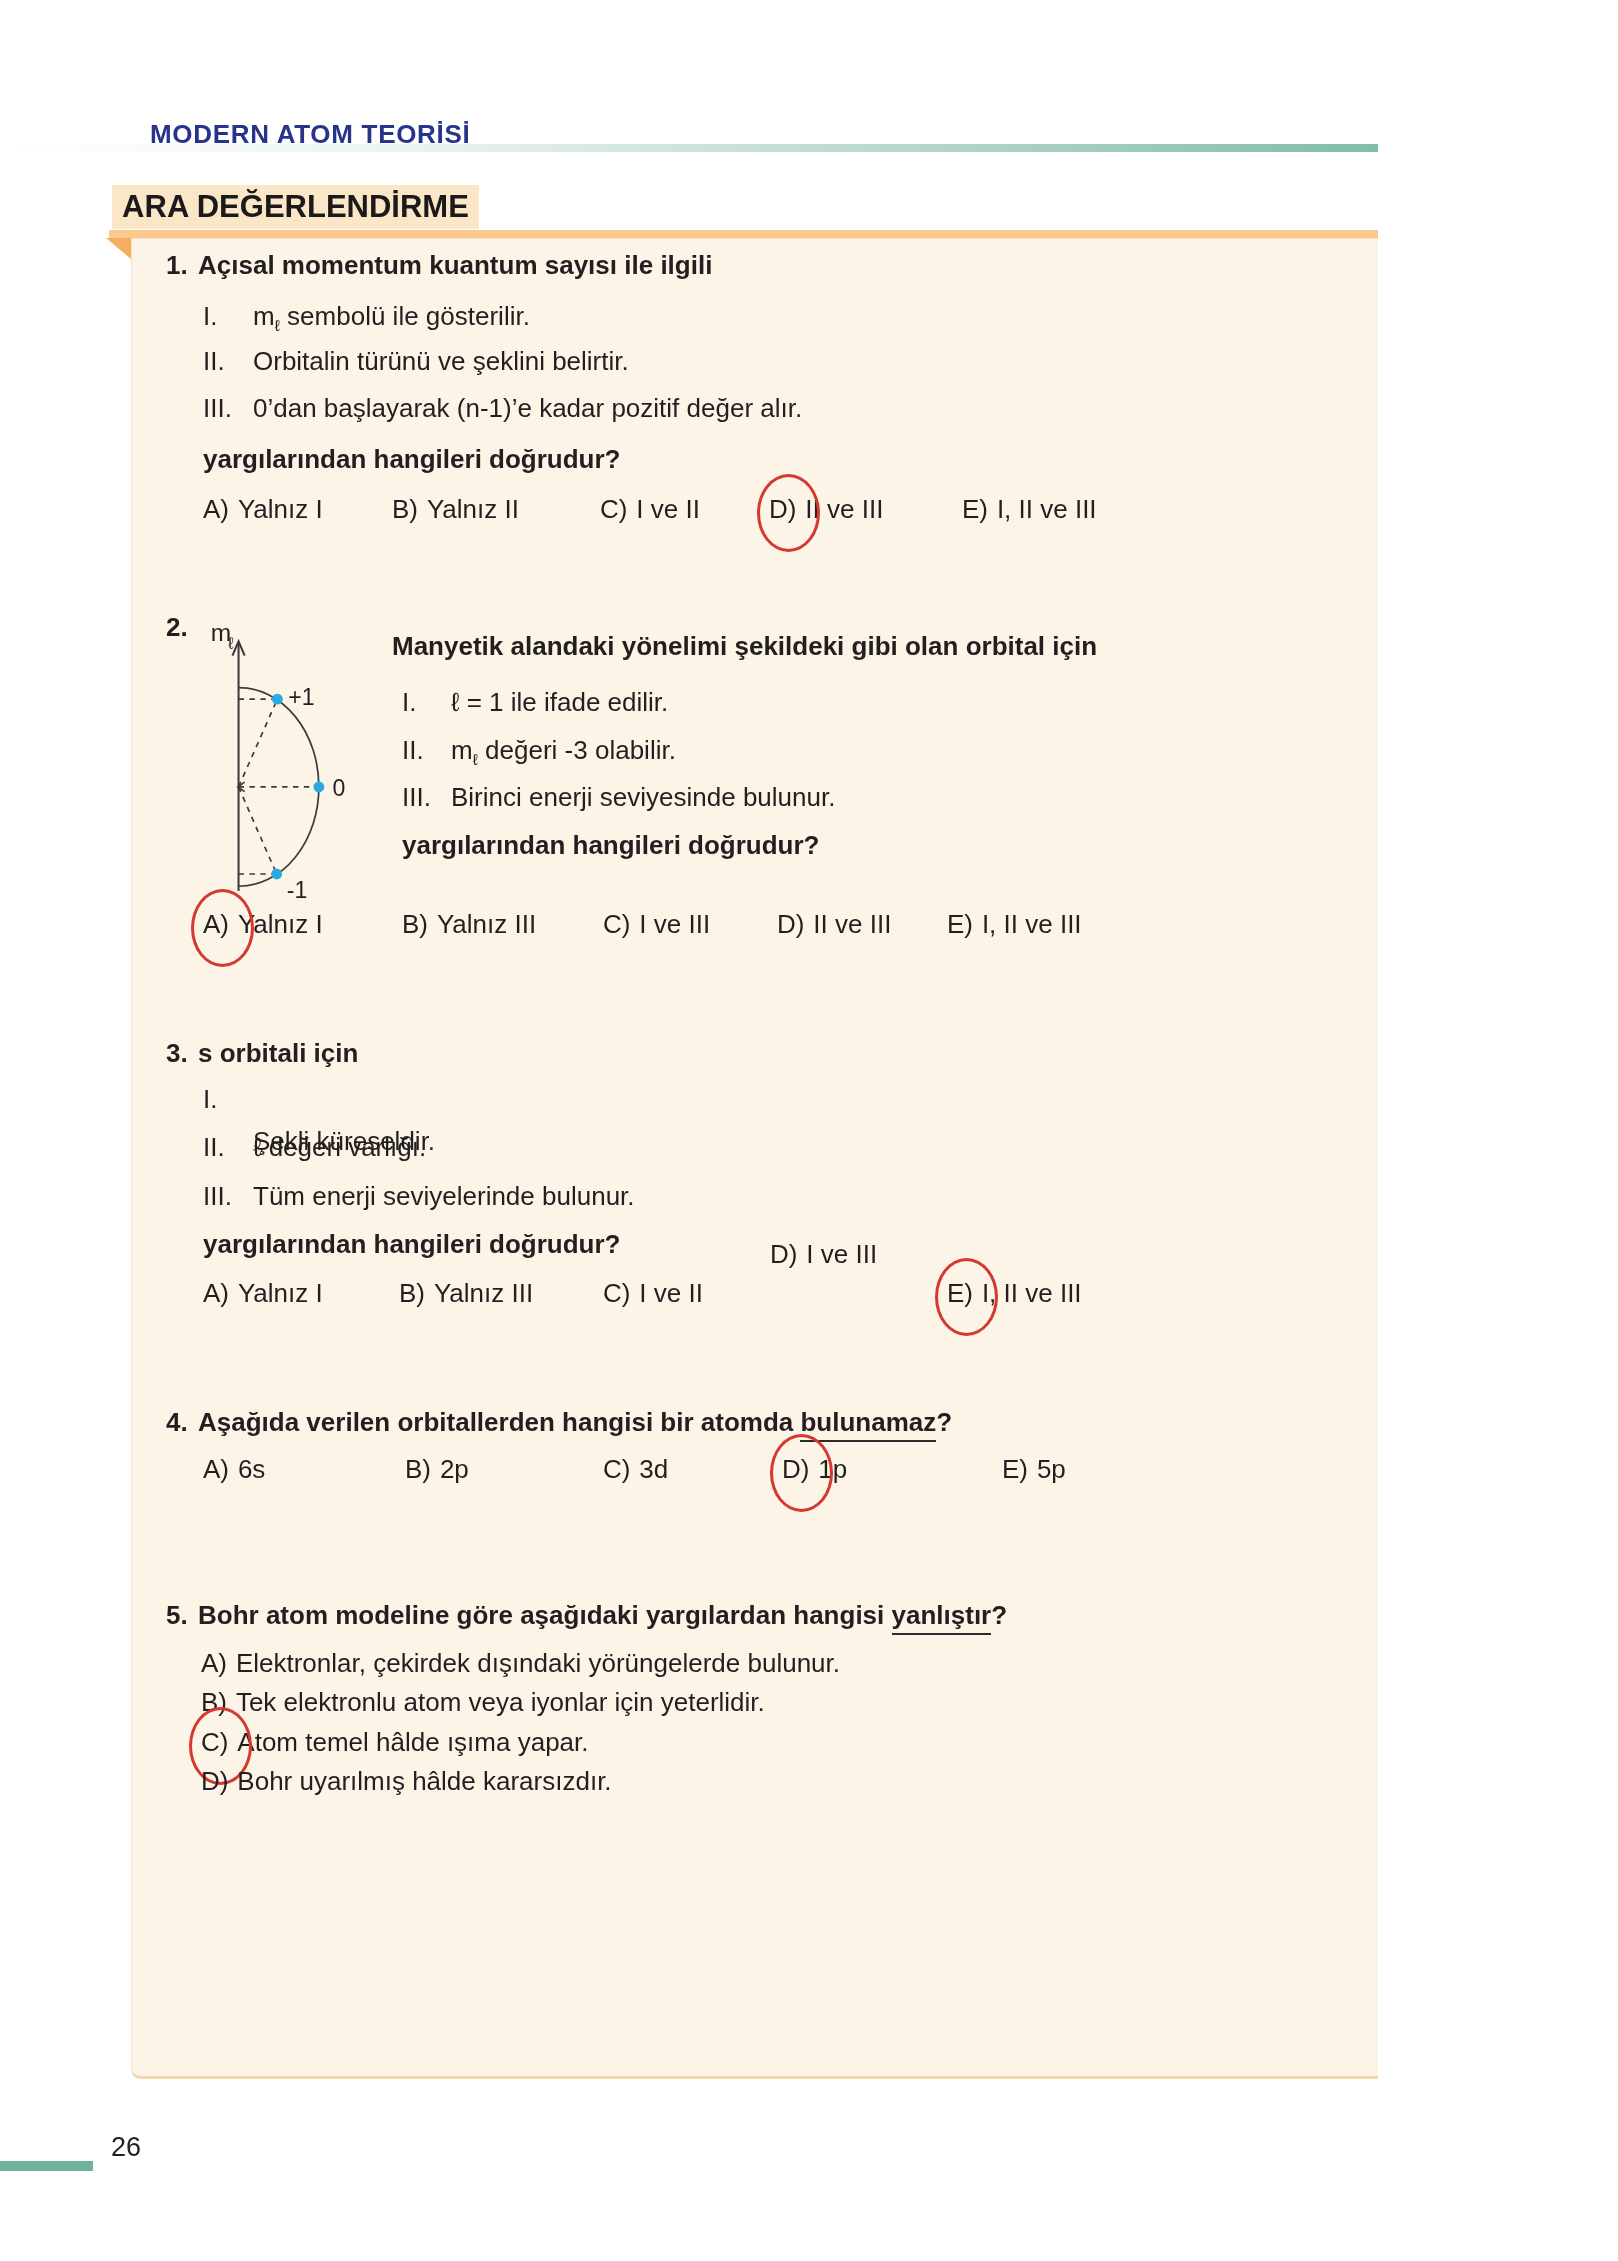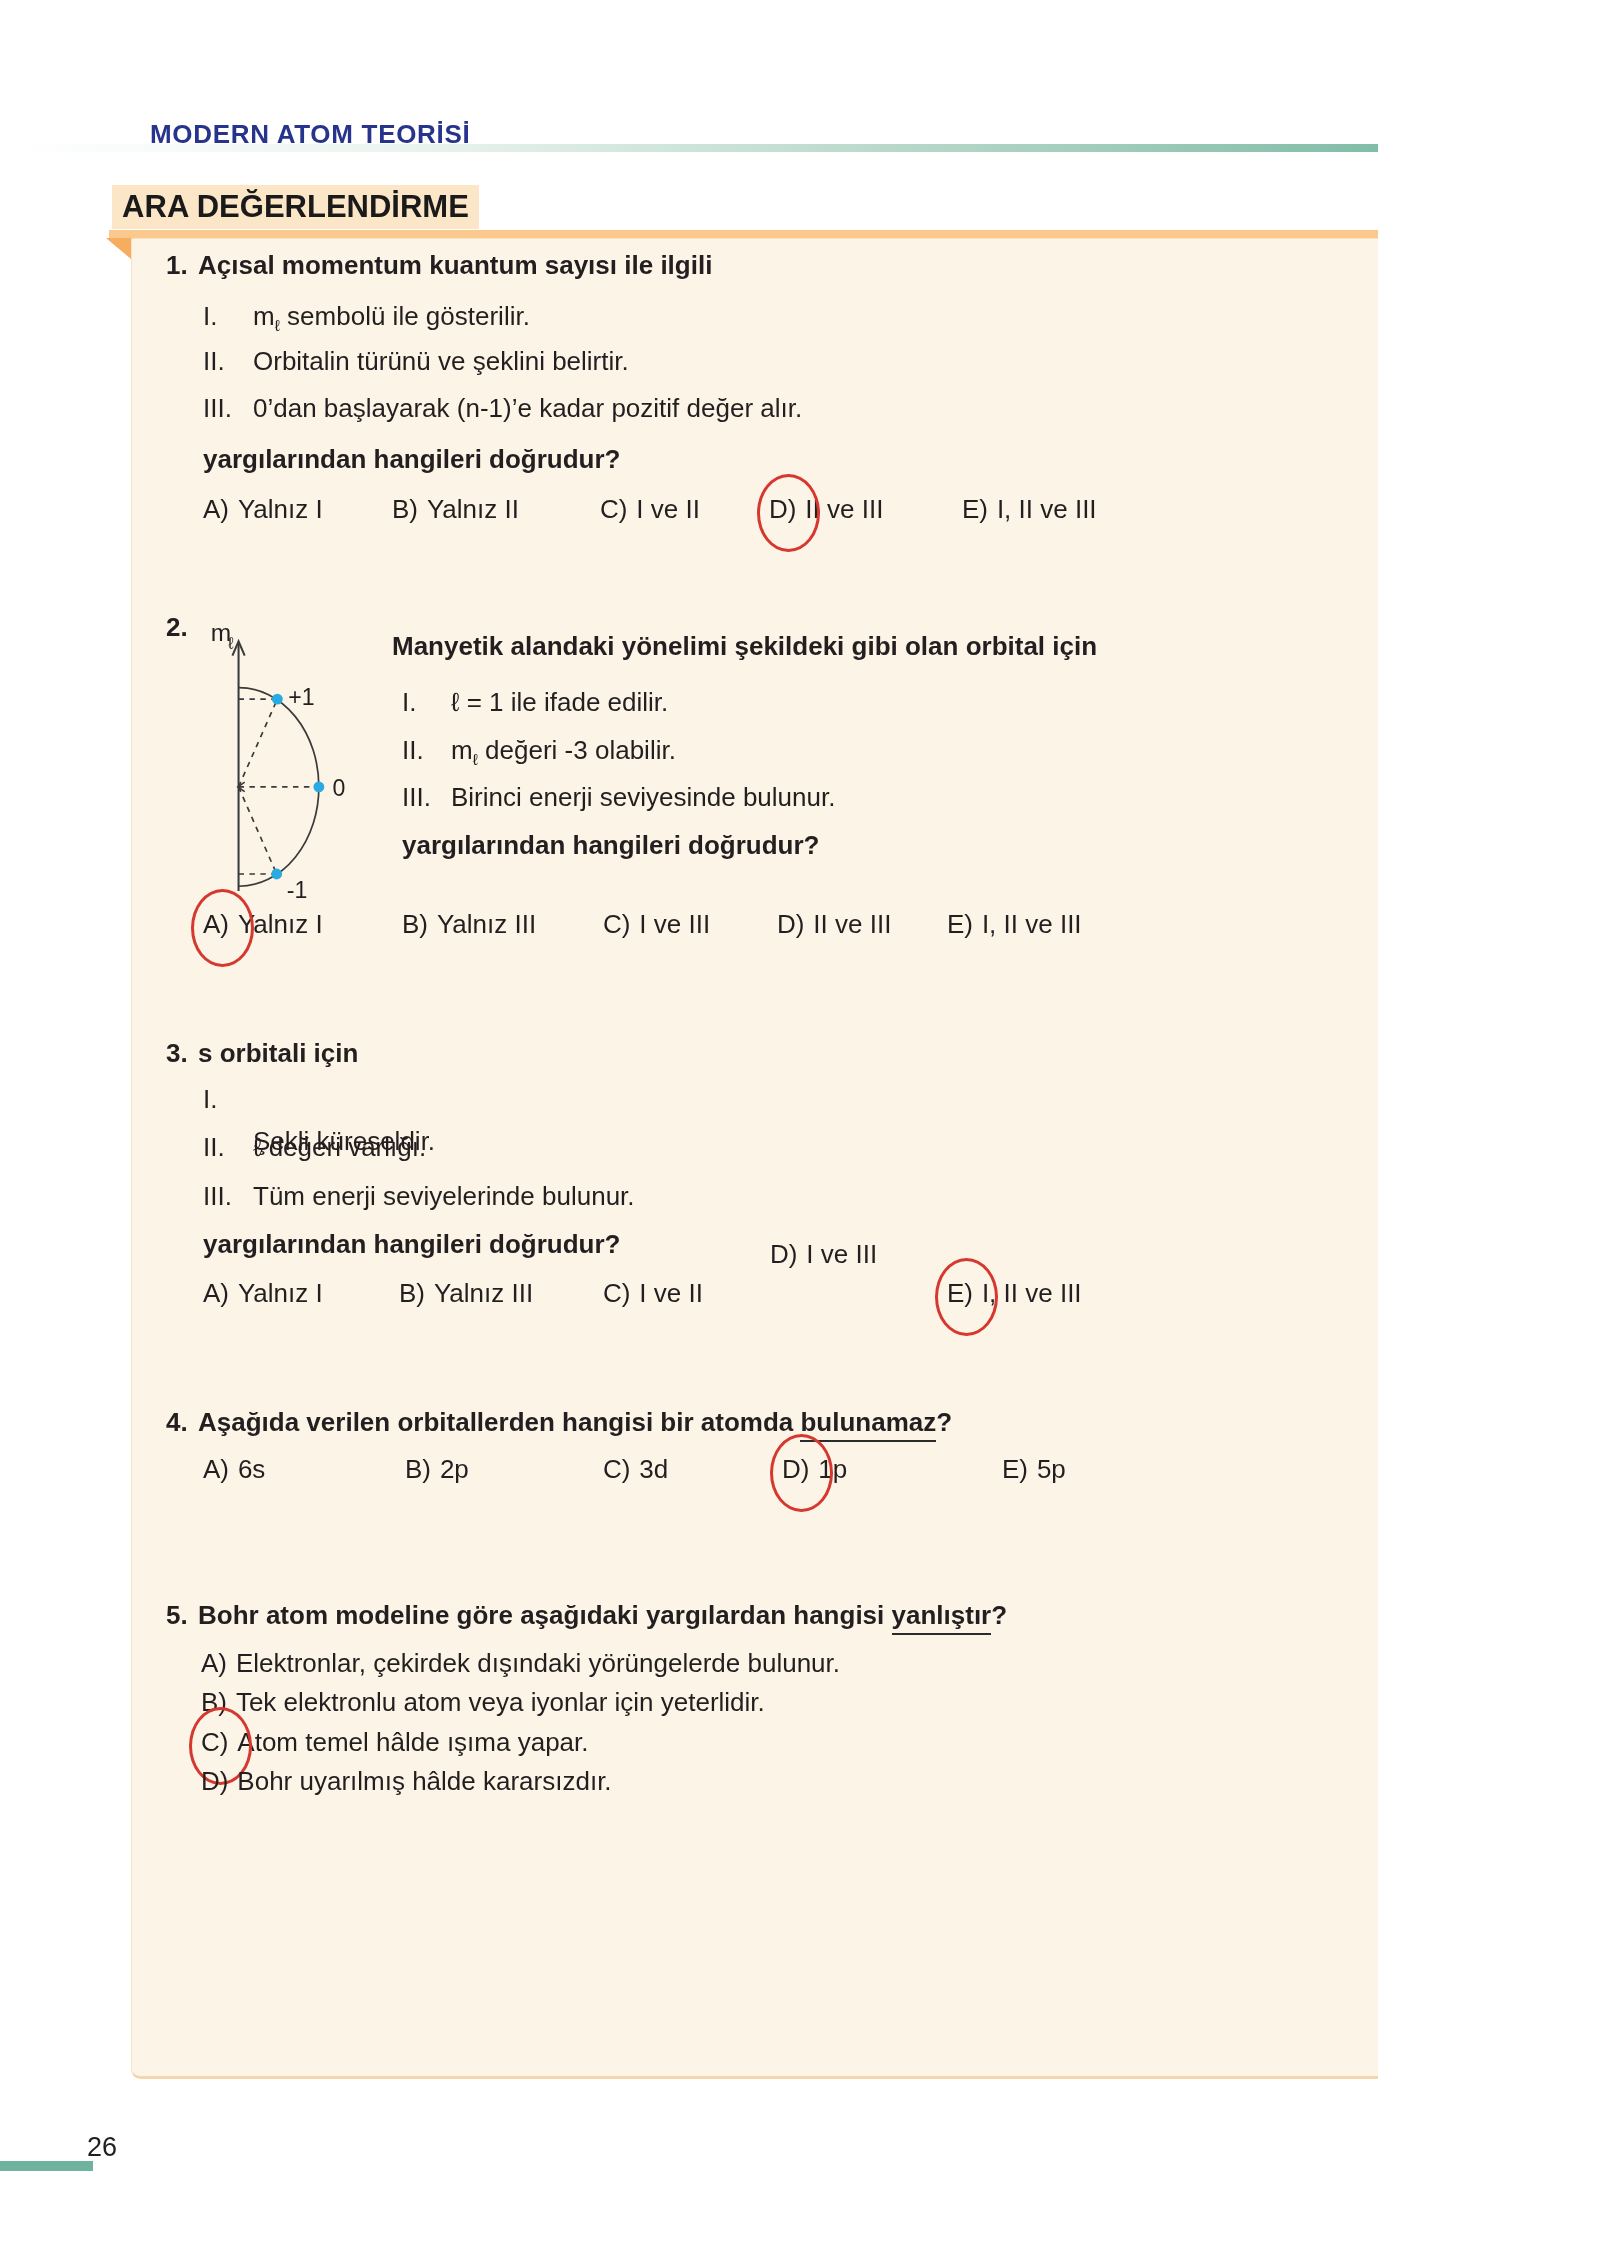--- a/index.html
+++ b/index.html
@@ -124,17 +124,17 @@
   <div class="line" style="left:782px;top:1455px;"><span class="letter circled">D)</span><span>1p</span></div>
   <div class="line" style="left:954px;top:1455px;margin-left:48px;"><span class="letter">E)</span><span>5p</span></div>
 
   <div class="line bold" style="left:166px;top:1601px;">5.</div>
   <div class="line bold" style="left:198px;top:1601px;"><span>Bohr atom modeline göre aşağıdaki yargılardan hangisi </span><span class="ul">yanlıştır</span><span>?</span></div>
   <div class="line" style="left:201px;top:1649px;"><span class="letter">A)</span><span>Elektronlar, çekirdek dışındaki yörüngelerde bulunur.</span></div>
   <div class="line" style="left:201px;top:1688px;"><span class="letter">B)</span><span>Tek elektronlu atom veya iyonlar için yeterlidir.</span></div>
   <div class="line" style="left:201px;top:1728px;"><span class="letter circled">C)</span><span>Atom temel hâlde ışıma yapar.</span></div>
   <div class="line" style="left:201px;top:1767px;"><span class="letter">D)</span><span>Bohr uyarılmış hâlde kararsızdır.</span></div>
 
-  <div class="abs pagenum" style="left:87px;top:2132px;">26</div>
+  <div class="abs pagenum" style="left:111px;top:2132px;">26</div>
   <div class="abs footer-bar" style="left:0px;top:2161px;width:93px;height:9.5px;"></div>
 
 </div>
 
 
 </body></html>

